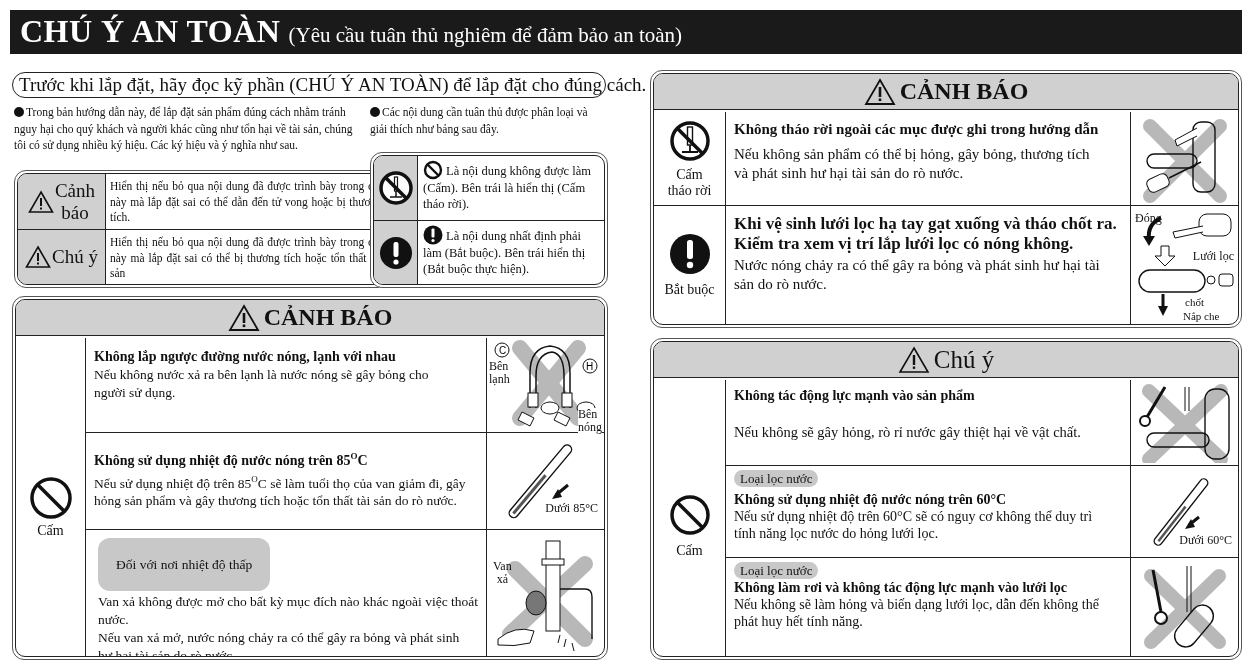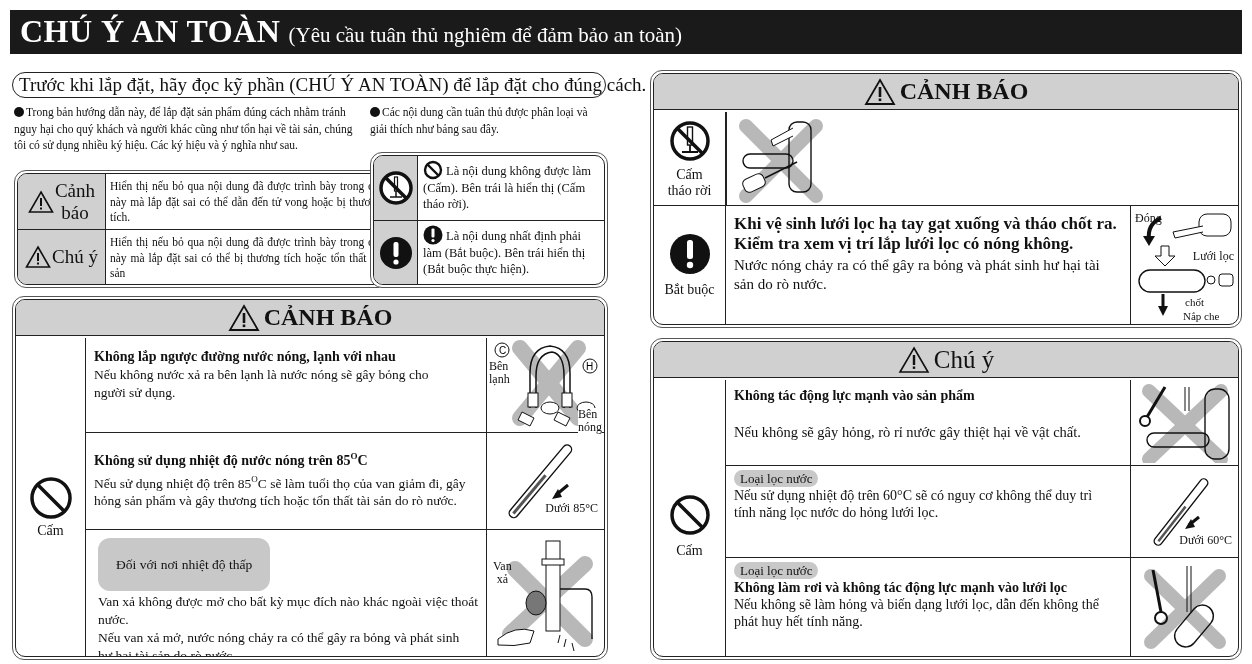--- a/index.html
+++ b/index.html
@@ -251,20 +251,24 @@
             <svg width="44" height="44" viewBox="0 0 44 44">
                 <circle cx="22" cy="22" r="18" fill="#fff" stroke="#111" stroke-width="3.5"></circle>
                 <rect x="19.5" y="8" width="5" height="18" fill="none" stroke="#111" stroke-width="1.4"></rect>
                 <line x1="22" y1="26" x2="22" y2="33" stroke="#111" stroke-width="1.8"></line>
                 <line x1="14" y1="33" x2="30" y2="33" stroke="#111" stroke-width="1.8"></line>
                 <line x1="9" y1="9" x2="35" y2="35" stroke="#111" stroke-width="3.5"></line>
               </svg>
             <span style="margin-top:4px;">Cấm</span>
             <span>tháo rời</span>
           </div>
+          <div class="row-text" style="padding-top:8px; font-size:15px; line-height:19px;">
+            <b style="font-size:15px;">Không tháo rời ngoài các mục được ghi trong hướng dẫn</b>
+            <div style="margin-top:6px; width:370px;">Nếu không sản phẩm có thể bị hỏng, gây bỏng, thương tích và phát sinh hư hại tài sản do rò nước.</div>
+          </div>
           <div class="row-pic" style="width:108px;">
             <svg width="100" height="90" viewBox="0 0 100 90">
               <line x1="15" y1="12" x2="85" y2="82" stroke="#b8b8b8" stroke-width="14" stroke-linecap="round"></line>
               <line x1="85" y1="12" x2="15" y2="82" stroke="#b8b8b8" stroke-width="14" stroke-linecap="round"></line>
               <rect x="58" y="8" width="22" height="70" rx="8" fill="none" stroke="#111" stroke-width="1.4"></rect>
               <path d="M62 14 L40 26 L42 32 L62 22" fill="#fff" stroke="#111"></path>
               <rect x="12" y="40" width="50" height="14" rx="7" fill="none" stroke="#111" stroke-width="1.4"></rect>
               <line x1="34" y1="64" x2="66" y2="48" stroke="#111" stroke-width="1.5"></line>
               <rect x="12" y="62" width="22" height="14" rx="5" transform="rotate(-25 23 69)" fill="#fff" stroke="#111"></rect>
             </svg>
@@ -340,20 +344,21 @@
               <line x1="30" y1="4" x2="12" y2="34" stroke="#111" stroke-width="3"></line>
               <circle cx="10" cy="38" r="5" fill="none" stroke="#111" stroke-width="2"></circle>
               <line x1="50" y1="4" x2="50" y2="28" stroke="#111"></line>
               <line x1="54" y1="4" x2="54" y2="28" stroke="#111"></line>
             </svg>
           </div>
         </div>
         <div class="row" style="height:92px;">
           <div class="row-text" style="padding-top:4px; font-size:14px; line-height:17px;">
             <span class="pill-gray">Loại lọc nước</span><br>
+            <b style="display:inline-block; margin-top:4px;">Không sử dụng nhiệt độ nước nóng trên 60°C</b>
             <div style="width:370px;">Nếu sử dụng nhiệt độ trên 60°C sẽ có nguy cơ không thể duy trì tính năng lọc nước do hỏng lưới lọc.</div>
           </div>
           <div class="row-pic" style="width:108px;">
             <svg width="100" height="86" viewBox="0 0 100 86">
               <g transform="rotate(38 46 43)">
                 <rect x="42" y="2" width="8" height="82" rx="4" fill="#fff" stroke="#111" stroke-width="1.4"></rect>
                 <rect x="45" y="36" width="2.5" height="44" fill="#555"></rect>
               </g>
               <path d="M64 48 L54 56" stroke="#111" stroke-width="3"></path>
               <path d="M50 60 L56 50 L60 58 Z" fill="#111"></path>

